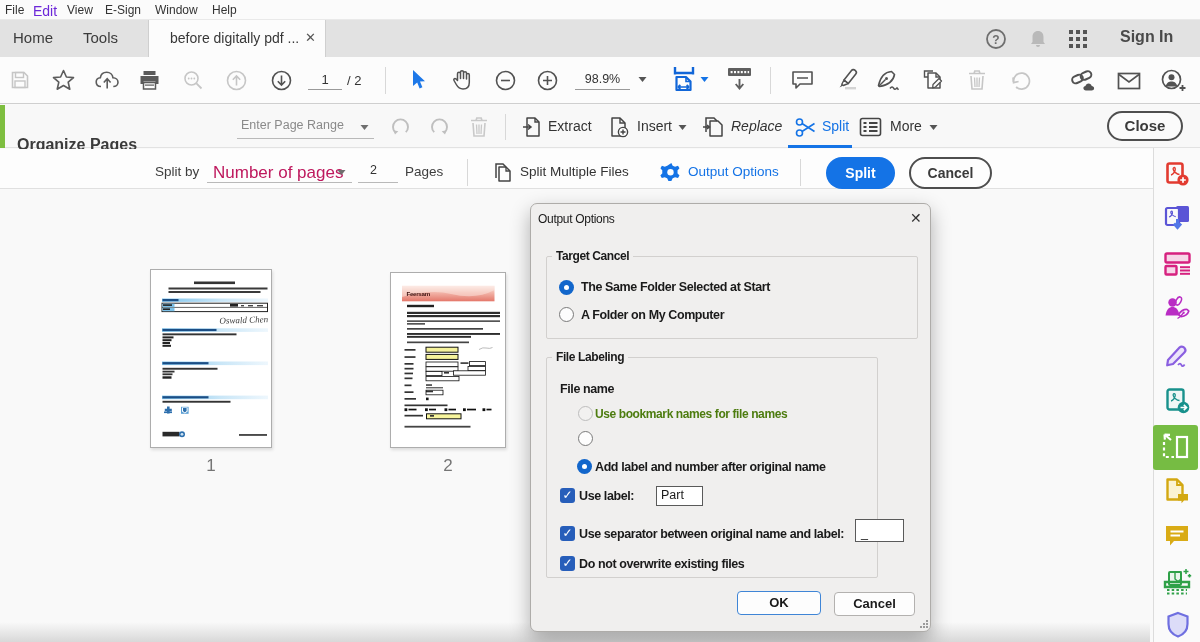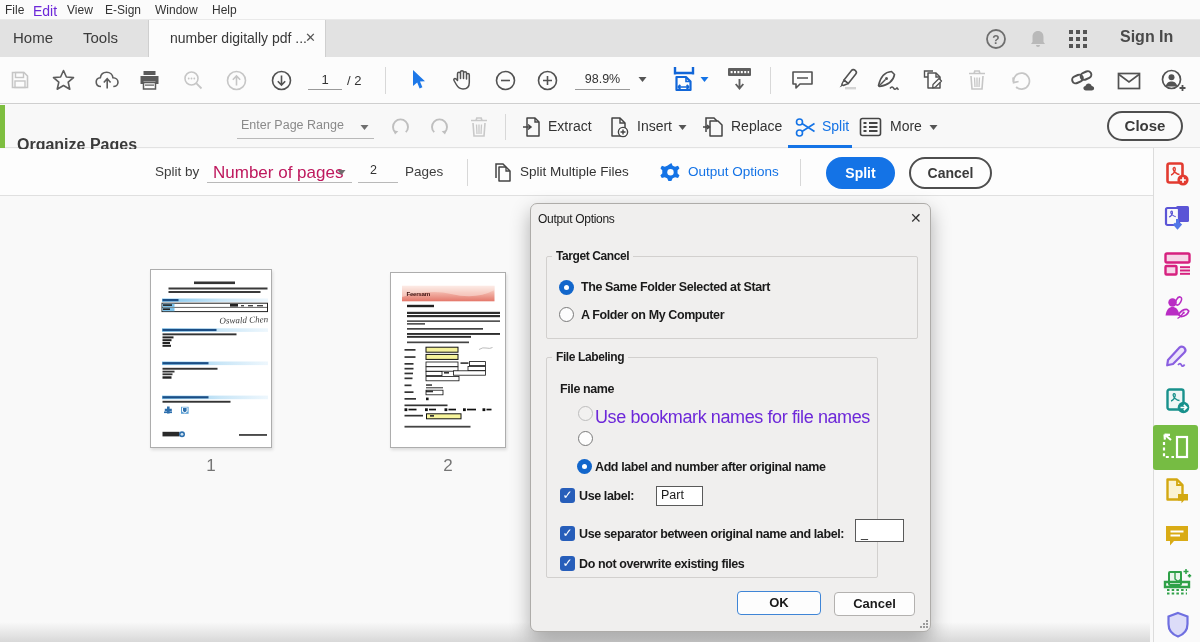--- a/index.html
+++ b/index.html
@@ -18,21 +18,21 @@
   <div class="abs" style="left:67px;top:3px;font-size:12px;color:#333;">View</div>
   <div class="abs" style="left:105px;top:3px;font-size:12px;color:#333;">E-Sign</div>
   <div class="abs" style="left:155px;top:3px;font-size:12px;color:#333;">Window</div>
   <div class="abs" style="left:212px;top:3px;font-size:12px;color:#333;">Help</div>
 </div>
 
 <div class="abs" style="left:0;top:20px;width:1200px;height:37px;background:#e2e2e2;">
   <div class="abs" style="left:13px;top:9px;font-size:15px;color:#3b3b3b;">Home</div>
   <div class="abs" style="left:83px;top:9px;font-size:15px;color:#3b3b3b;">Tools</div>
   <div class="abs" style="left:148px;top:0;width:178px;height:37px;background:#fcfcfc;border-left:1px solid #cfcfcf;border-right:1px solid #cfcfcf;"></div>
-  <div class="abs" style="left:170px;top:10px;font-size:14px;color:#383838;">number digitally pdf ...</div>
+  <div class="abs" style="left:170px;top:10px;font-size:14px;color:#383838;">before digitally pdf ...</div>
   <div class="abs" style="left:305px;top:10px;font-size:13px;color:#555;">✕</div>
 
   <div class="abs" style="left:985px;top:8px;">
     <svg width="22" height="22" viewBox="0 0 22 22">
         <circle cx="11" cy="11" r="9" fill="none" stroke="#6f6f6f" stroke-width="1.8"></circle>
         <text x="11" y="15.5" font-size="12" font-weight="bold" fill="#6f6f6f" text-anchor="middle">?</text>
       </svg>
   </div>
   <div class="abs" style="left:1028px;top:8px;">
     <svg width="20" height="22" viewBox="0 0 20 22">
@@ -317,21 +317,21 @@
       </svg>
     </div>
 
   <div class="abs" style="left:702px;top:11px;">
     <svg width="23" height="22" viewBox="0 0 23 22">
         <path d="M8 5 H16 L20 9 V20 H8 Z" fill="#f8f8f8" stroke="#444" stroke-width="1.5" stroke-linejoin="round"></path>
         <path d="M4 16 V2 H12 L15 5" fill="none" stroke="#444" stroke-width="1.5"></path>
         <path d="M1 11 L7 11 M5 9 L7.5 11 L5 13" fill="none" stroke="#444" stroke-width="1.4"></path>
       </svg>
   </div>
-  <div class="abs" style="left:731px;top:13px;font-size:14px;color:#333;">Replace</div>
+  <div class="abs" style="left:731px;top:13px;font-size:14px;color:#333;font-style:italic;">Replace</div>
 
   <div class="abs" style="left:795px;top:12px;">
     <svg width="22" height="21" viewBox="0 0 22 21">
         <g stroke="#1473e6" fill="none" stroke-width="1.6">
           <circle cx="4.5" cy="5" r="3"></circle>
           <circle cx="4.5" cy="16" r="3"></circle>
           <path d="M7 6.5 L19.5 14.5 M7 14.5 L19.5 6.5"></path>
         </g>
       </svg>
   </div>
@@ -352,21 +352,21 @@
   <div class="abs" style="left:890px;top:13px;font-size:14px;color:#333;">More</div>
   <div class="abs" style="left:929px;top:19px;">
       <svg width="9" height="7" viewBox="0 0 9 7">
         <path d="M0.5 1 L4.5 6 L8.5 1 Z" fill="#555"></path>
       </svg>
     </div>
 
   <div class="abs" style="left:1107px;top:6px;width:76px;height:30px;border:2px solid #4e4e4e;border-radius:16px;background:#fbfbfb;text-align:center;line-height:26px;font-size:15px;font-weight:bold;color:#3b3b3b;">Close</div>
 </div>
 
-<div class="abs" id="splitbar" style="left:0;top:149px;width:1200px;height:47px;background:#fdfdfd;border-bottom:1px solid #e0e0e0;">
+<div class="abs" id="splitbar" style="left:0;top:149px;width:1200px;height:40px;background:#fdfdfd;border-bottom:1px solid #e0e0e0;">
   <div class="abs" style="left:155px;top:15px;font-size:13.5px;color:#3d3d3d;">Split by</div>
   <div class="abs" style="left:207px;top:14px;width:145px;border-bottom:1px solid #b9b9b9;height:20px;font-size:17px;color:#be185d;padding-left:6px;">Number of pages</div>
   <div class="abs" style="left:337px;top:20px;">
       <svg width="9" height="7" viewBox="0 0 9 7">
         <path d="M0.5 1 L4.5 6 L8.5 1 Z" fill="#6f6f6f"></path>
       </svg>
     </div>
   <div class="abs" style="left:358px;top:14px;width:40px;border-bottom:1px solid #b9b9b9;height:20px;font-size:12.5px;color:#333;padding-left:12px;">2</div>
   <div class="abs" style="left:405px;top:15px;font-size:13.5px;color:#3d3d3d;">Pages</div>
   <div class="vline abs" style="left:467px;top:10px;height:27px;"></div>
@@ -655,21 +655,21 @@
 
   <div class="abs" style="left:28px;top:103px;width:15px;height:15px;border-radius:50%;background:#fdfdfd;border:1.5px solid #7a7a7a;"></div>
   <div class="abs" style="left:50px;top:104px;font-weight:bold;font-size:12.5px;letter-spacing:-0.4px;">A Folder on My Computer</div>
 
   <fieldset class="abs" style="left:15px;top:146px;width:332px;height:228px;border:1px solid #d2d0ce;border-radius:2px;">
     <legend style="font-size:12px;font-weight:bold;letter-spacing:-0.4px;color:#1a1a1a;padding:0 4px;margin-left:5px;">File Labeling</legend>
   </fieldset>
   <div class="abs" style="left:29px;top:178px;font-weight:bold;font-size:12.5px;letter-spacing:-0.4px;">File name</div>
 
   <div class="abs" style="left:47px;top:202px;width:15px;height:15px;border-radius:50%;background:#f2f1f0;border:1.5px solid #bdbdbd;"></div>
-  <div class="abs" style="left:64px;top:203px;font-weight:normal;font-size:18px;letter-spacing:-0.4px;color:#6d28d9;">Use bookmark names for file names</div>
+  <div class="abs" style="left:64px;top:203px;font-weight:bold;font-size:12px;letter-spacing:-0.4px;color:#4d7c0f;">Use bookmark names for file names</div>
 
   <div class="abs" style="left:47px;top:227px;width:15px;height:15px;border-radius:50%;background:#fdfdfd;border:1.5px solid #7a7a7a;"></div>
 
   <div class="abs" style="left:46px;top:255px;width:15px;height:15px;border-radius:50%;background:#1266cb;"></div>
   <div class="abs" style="left:51px;top:260px;width:5px;height:5px;border-radius:50%;background:#fff;"></div>
   <div class="abs" style="left:64px;top:256px;font-weight:bold;font-size:12.5px;letter-spacing:-0.4px;">Add label and number after original name</div>
 
   <div class="abs" style="left:29px;top:284px;width:15px;height:15px;border-radius:3px;background:#275eba;color:#fff;font-size:12px;text-align:center;line-height:15px;">✓</div>
   <div class="abs" style="left:48px;top:285px;font-weight:bold;font-size:12.5px;letter-spacing:-0.4px;">Use label:</div>
   <div class="abs" style="left:125px;top:282px;width:47px;height:20px;background:#fff;border:1.5px solid #5a5a5a;font-size:12.5px;padding:1px 0 0 4px;">Part</div>

